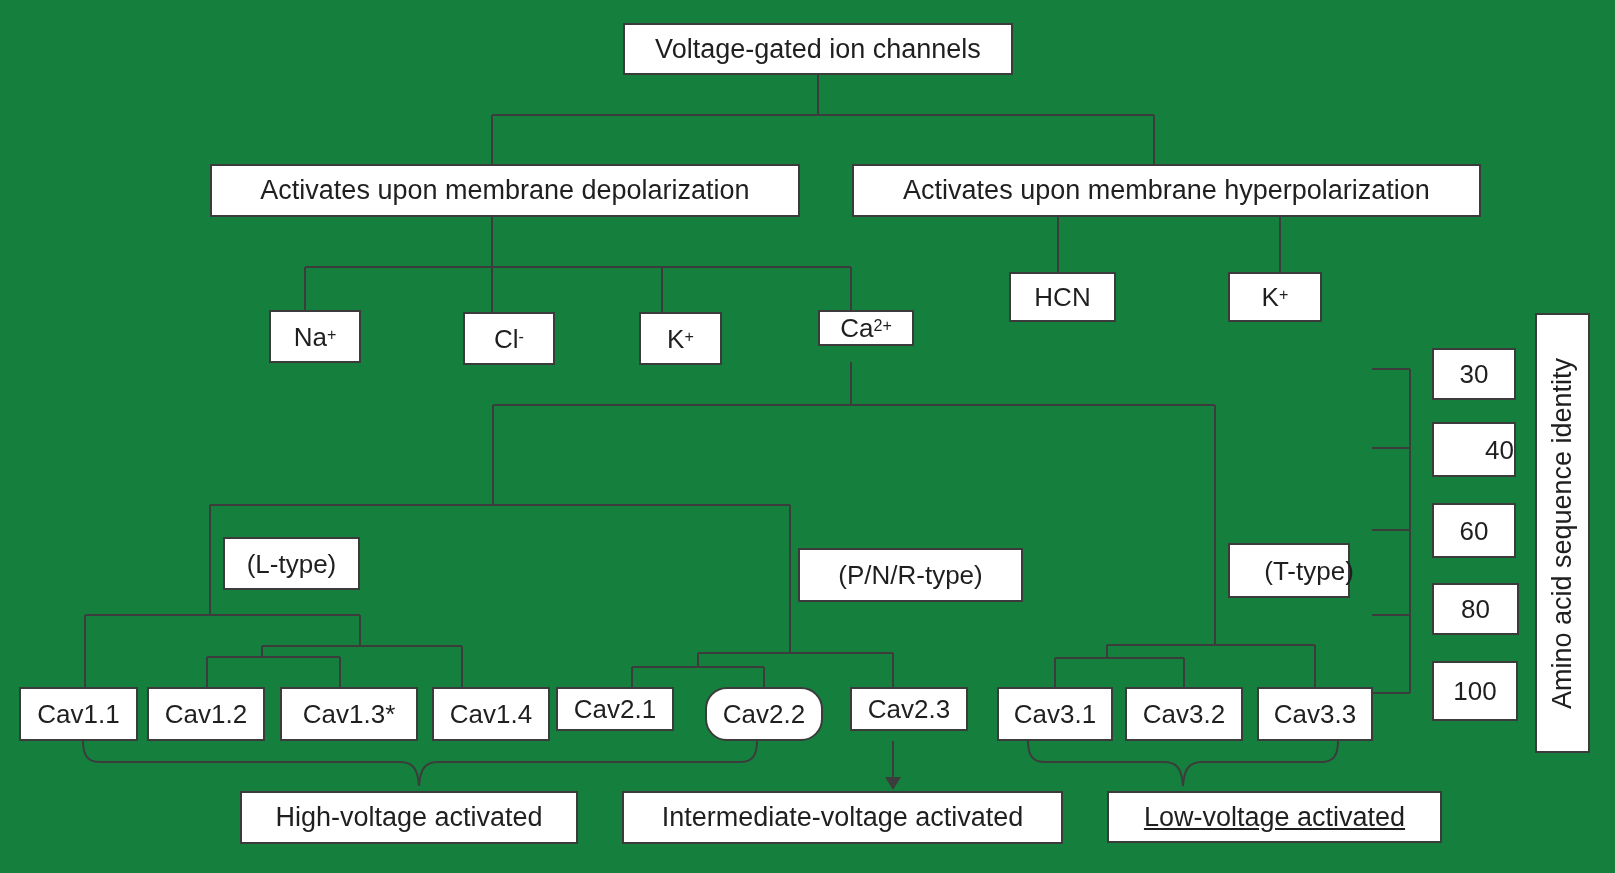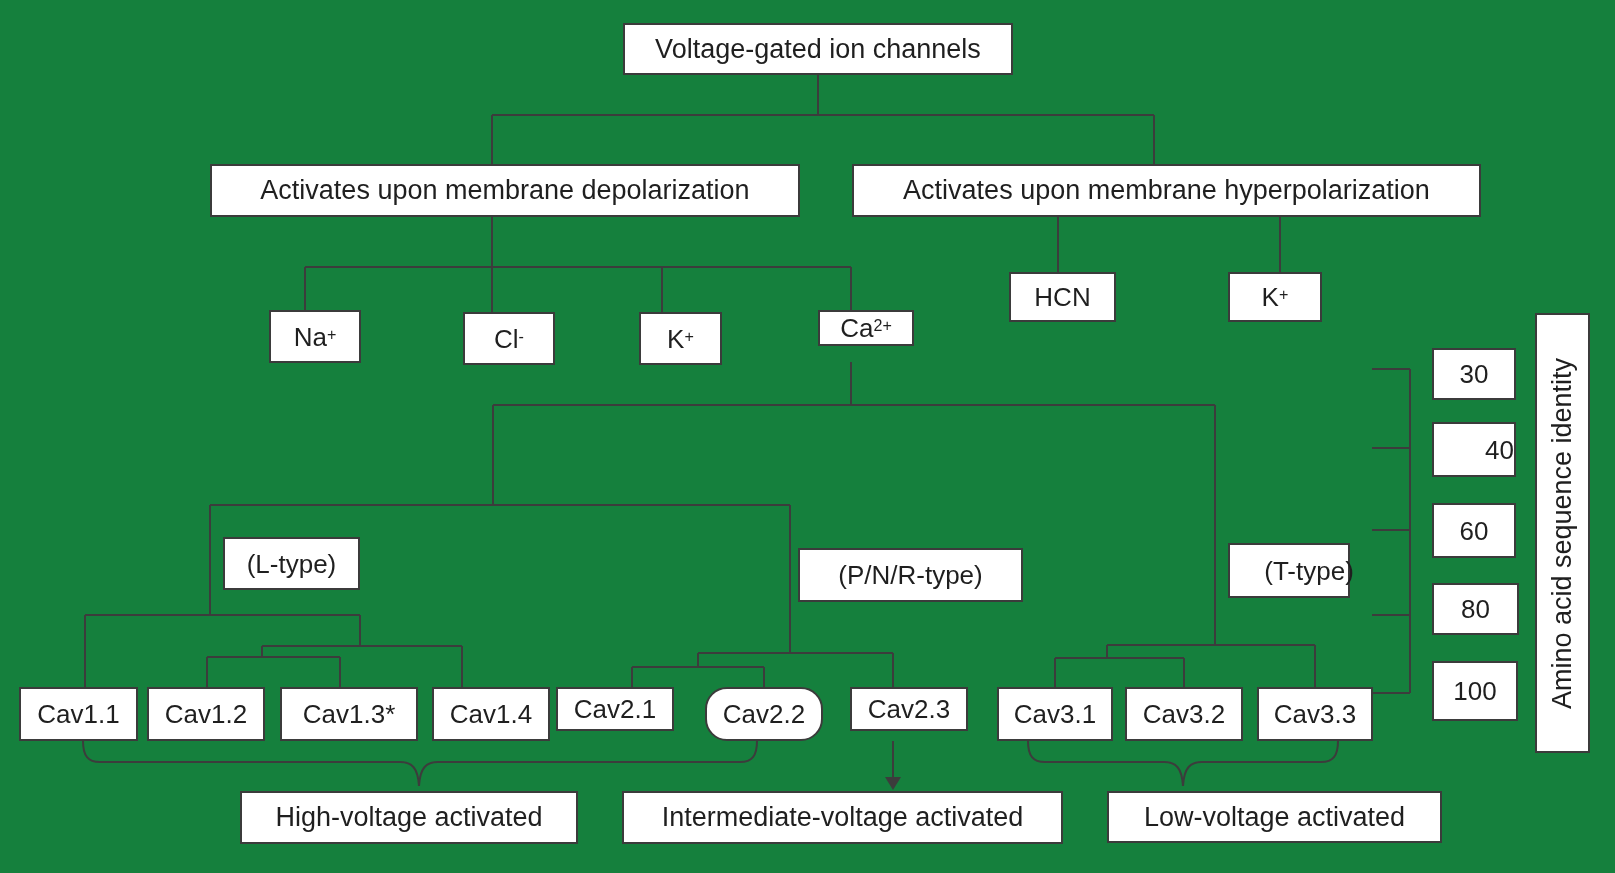--- a/index.html
+++ b/index.html
@@ -136,21 +136,21 @@
   <div class="bx" style="left:1257px;top:687px;width:116px;height:54px;">
       <span>Cav3.3</span>
     </div>
 
   <div class="bx big" style="left:240px;top:791px;width:338px;height:53px;">
     <span>High-voltage activated</span>
   </div>
   <div class="bx big" style="left:622px;top:791px;width:441px;height:53px;">
     <span>Intermediate-voltage activated</span>
   </div>
-  <div class="bx big" style="left:1107px;top:791px;width:335px;height:52px;">
+  <div class="bx big" style="left:1107px;top:791px;width:335px;height:52px;text-decoration:underline;">
     <span>Low-voltage activated</span>
   </div>
 
   <div class="bx" style="left:1432px;top:348px;width:84px;height:52px;">
       <span>30</span>
     </div>
   <div class="bx" style="left:1432px;top:422px;width:84px;height:55px;justify-content:flex-end;">
       <span>40</span>
     </div>
   <div class="bx" style="left:1432px;top:503px;width:84px;height:55px;">

